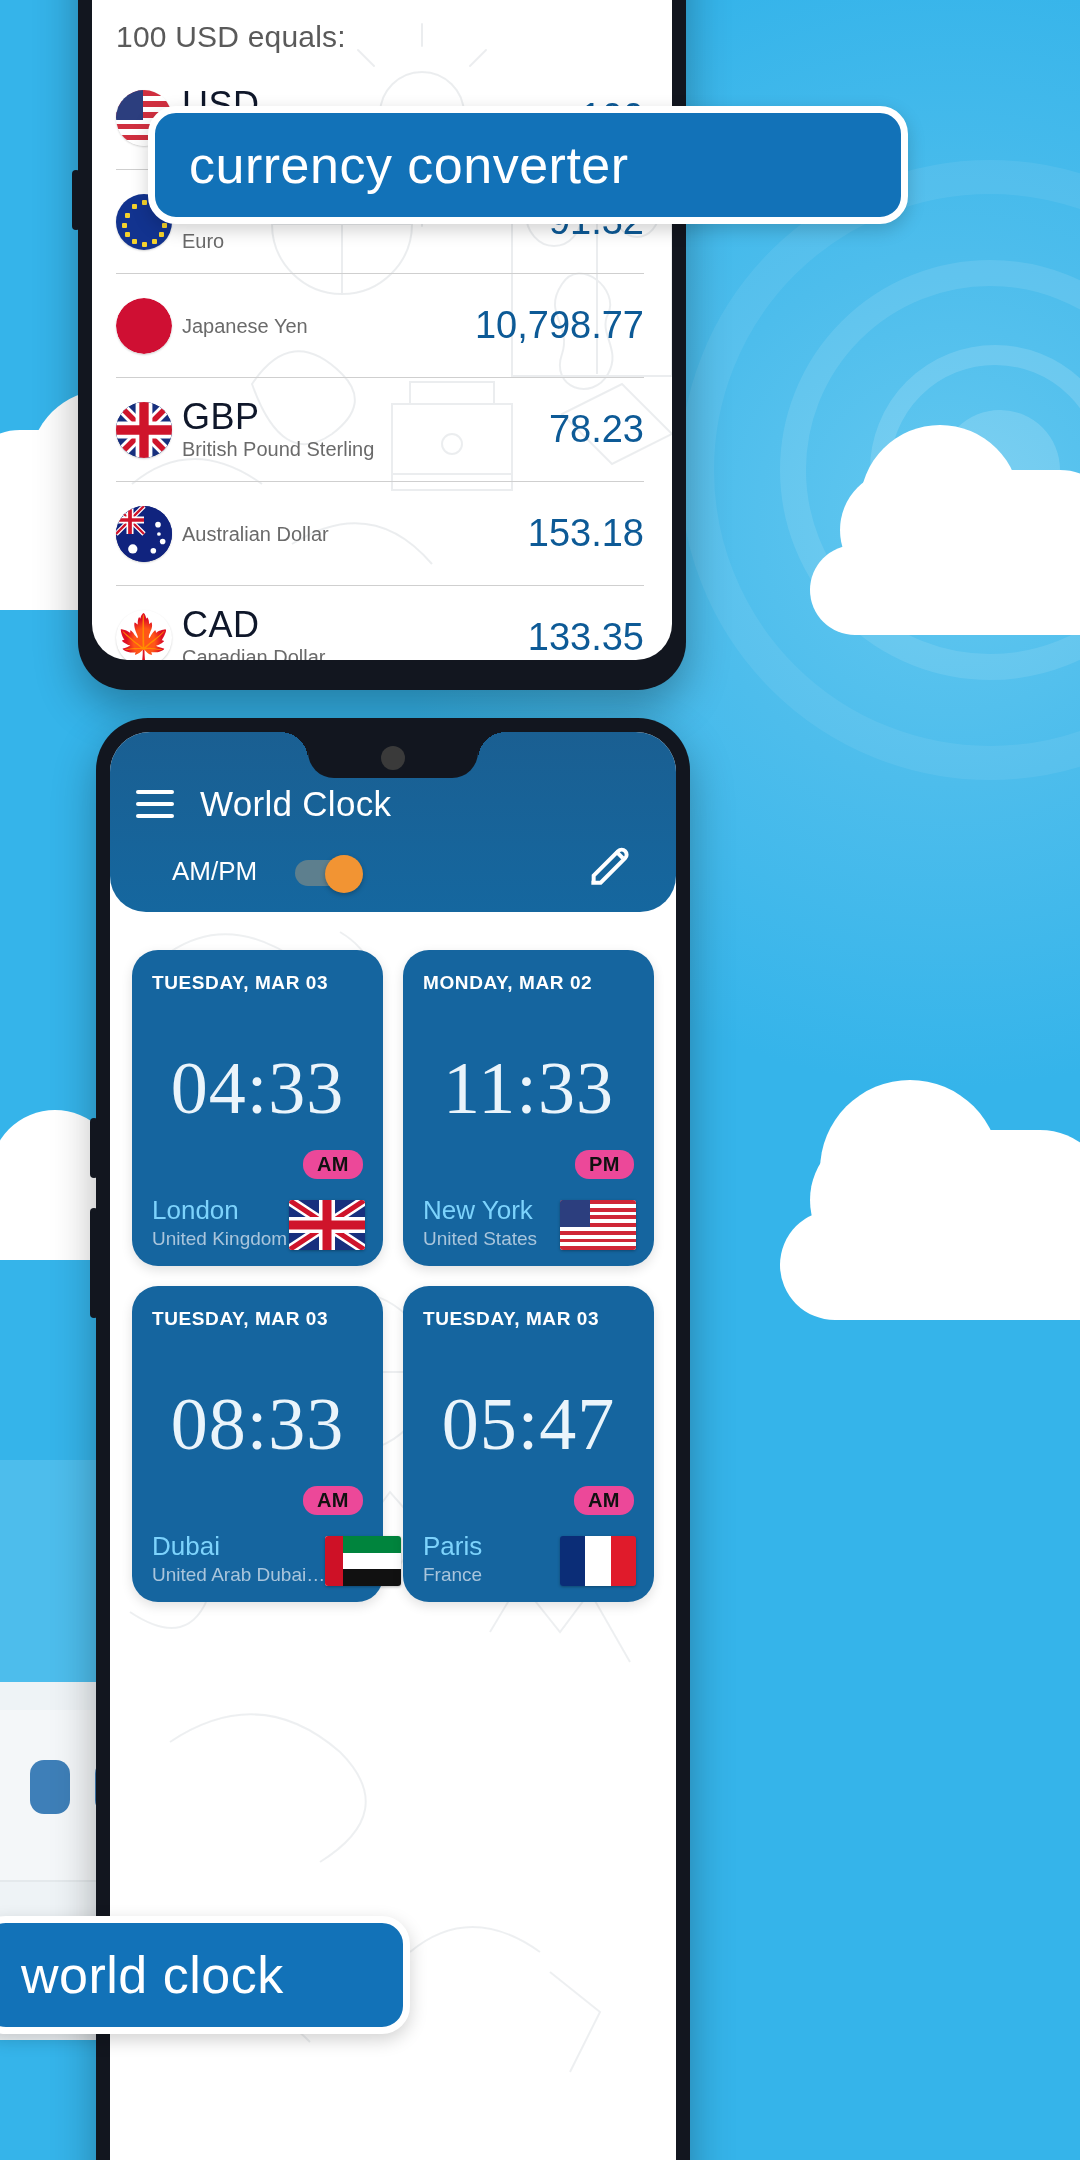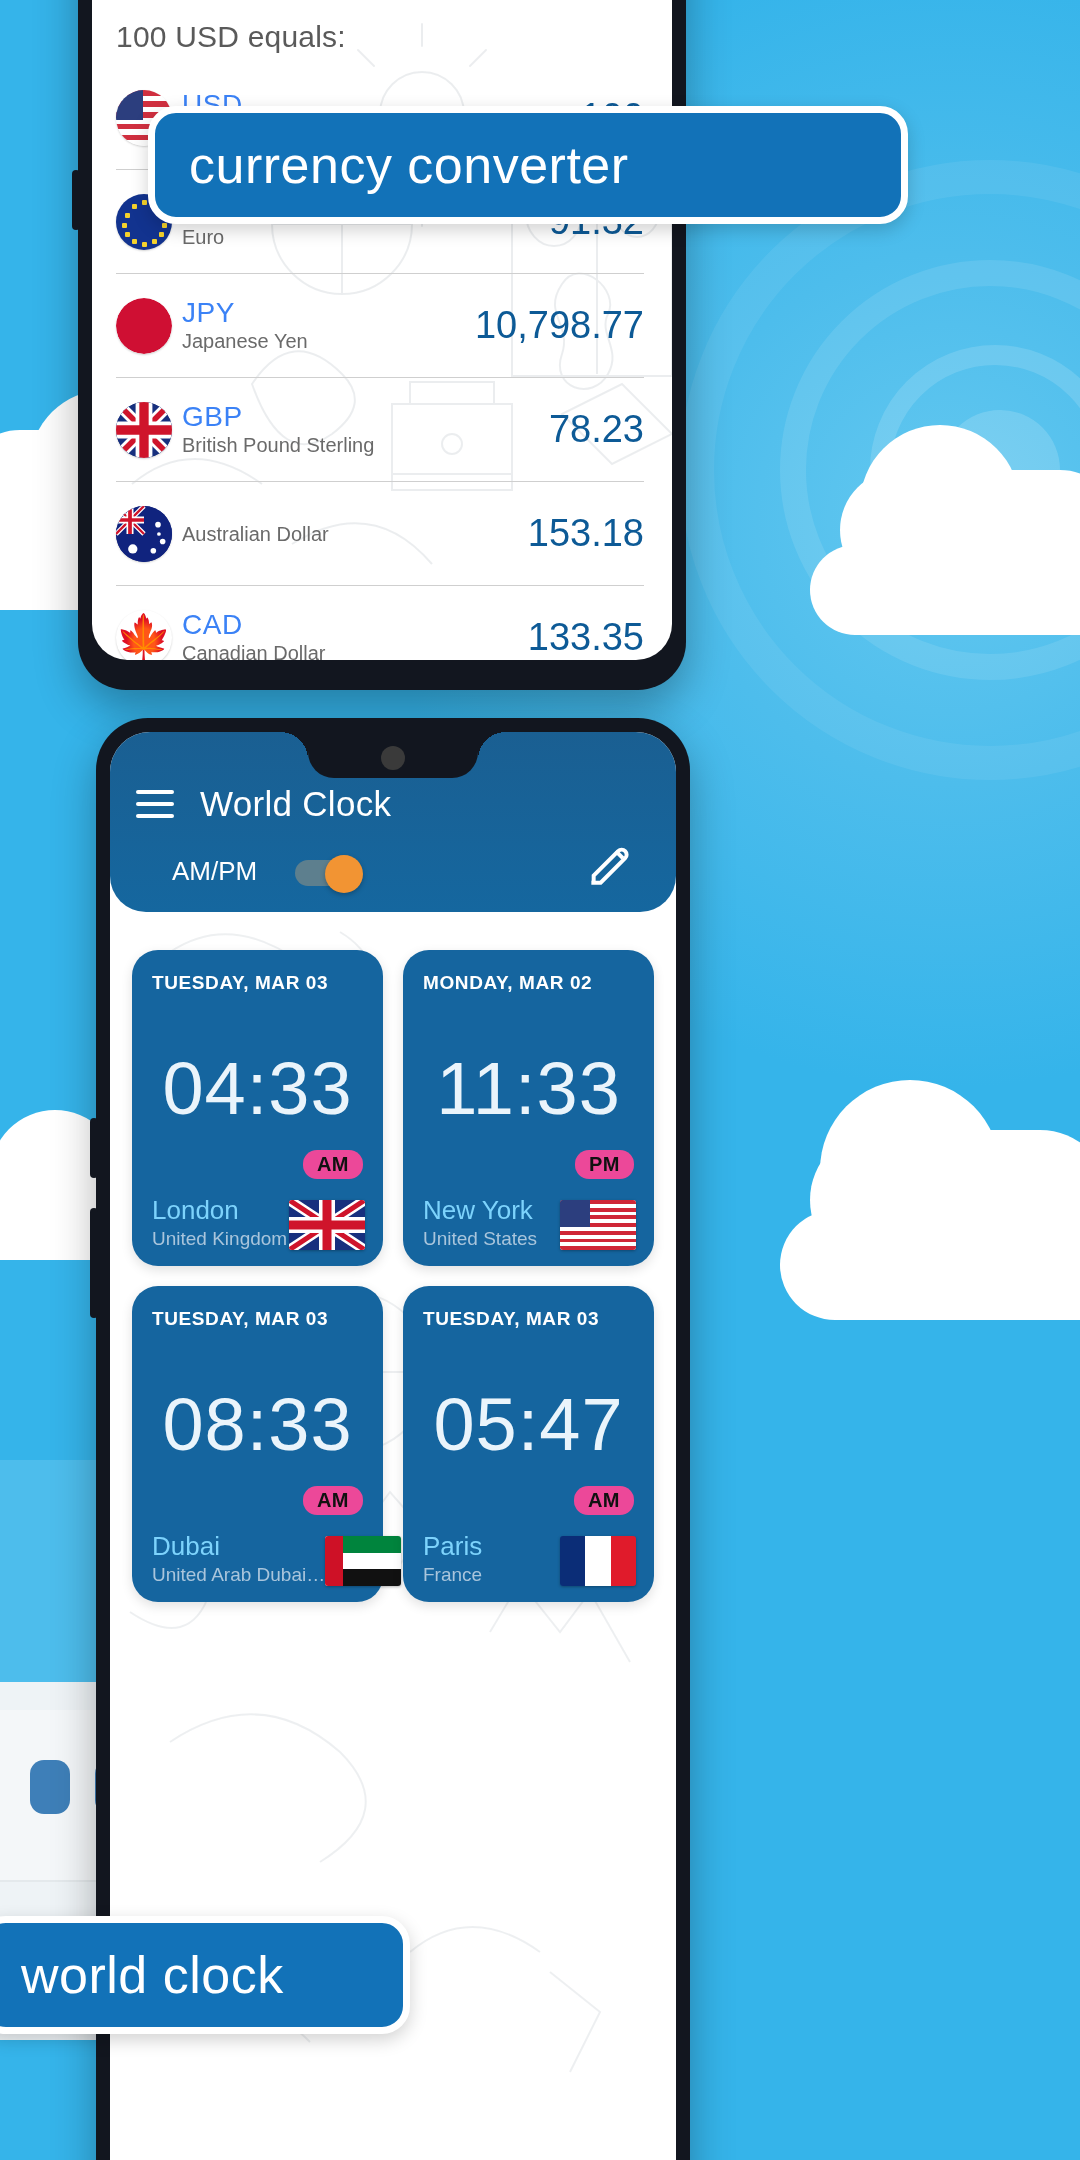--- a/index.html
+++ b/index.html
@@ -94,21 +94,21 @@
     border-bottom: 1px solid #cfcfcf;
     display: flex; align-items: center;
   }
   .cv-flag {
     width: 56px; height: 56px; border-radius: 50%;
     flex: 0 0 56px; margin-right: 10px;
     overflow: hidden; position: relative;
     box-shadow: 0 1px 2px rgba(0,0,0,.18);
   }
   .cv-textcol { flex: 1 1 auto; }
-  .cv-code { font-size: 28px; color: #3b82f6; line-height: 1.05; letter-spacing: .5px; }
+  .cv-code { font-size: 36px; color: #0f172a; line-height: 1.05; letter-spacing: .5px; }
   .cv-name { font-size: 20px; color: #6a6a6a; margin-top: 2px; }
   .cv-val { font-size: 38px; color: #0d5a96; font-weight: 400; white-space: nowrap; }
 
   
   .f-us { background: #fff; }
   .f-us .stripes { position: absolute; inset: 0;
     background: repeating-linear-gradient(to bottom, #d02f3f 0 5.6px, #fff 5.6px 11.2px); }
   .f-us .canton { position: absolute; left:0; top:0; width: 48%; height: 54%; background:#2c3e7e; }
   .f-eu { background: #12338f; }
   .f-eu .stars { position:absolute; inset:0; }
@@ -195,21 +195,21 @@
     position: relative;
     padding: 22px 20px 18px 20px;
     box-shadow: 0 4px 12px rgba(0,0,0,.12);
   }
   .cc-date { color:#fff; font-size: 19px; font-weight: 700; letter-spacing: .6px; }
   .cc-time {
     position:absolute; left: 0; right: 0; top: 96px;
     text-align:center;
     color: #eaf4fb; font-size: 74px; font-weight: 200;
     letter-spacing: 1px;
-    font-family: Liberation Sans, sans-serif;
+    font-family: Liberation Serif, serif;
   }
   .cc-ampm {
     position:absolute; right: 20px; top: 200px;
     background:#ec4899; color:#111; font-size: 20px; font-weight: 700;
     border-radius: 14px; padding: 3px 14px; letter-spacing: .5px;
   }
   .cc-foot { position:absolute; left: 20px; right: 18px; bottom: 16px; display:flex; align-items:flex-end; justify-content:space-between; }
   .cc-city { color:#7dd3fc; font-size: 26px; line-height: 1.15; }
   .cc-country { color:#a9c5dc; font-size: 19px; margin-top: 2px; white-space: nowrap; overflow:hidden; text-overflow: ellipsis; max-width: 210px;}
   .cc-flag { width: 76px; height: 50px; border-radius: 3px; overflow:hidden; position:relative; flex: 0 0 76px; box-shadow: 0 1px 3px rgba(0,0,0,.3); }
@@ -340,21 +340,20 @@
           <div class="cv-name">Euro</div>
         </div>
         <div class="cv-val">91.32</div>
       </div>
 
       <div class="cv-row">
         <div class="cv-flag f-jp">
             <div class="dot"></div>
           </div>
         <div class="cv-textcol">
-          <div class="cv-code">JPY</div>
           <div class="cv-name">Japanese Yen</div>
         </div>
         <div class="cv-val">10,798.77</div>
       </div>
 
       <div class="cv-row">
         <div class="cv-flag f-gb">
           <svg viewBox="0 0 60 60" width="56" height="56">
               <g>
             <rect width="60" height="60" fill="#17307e"></rect>

